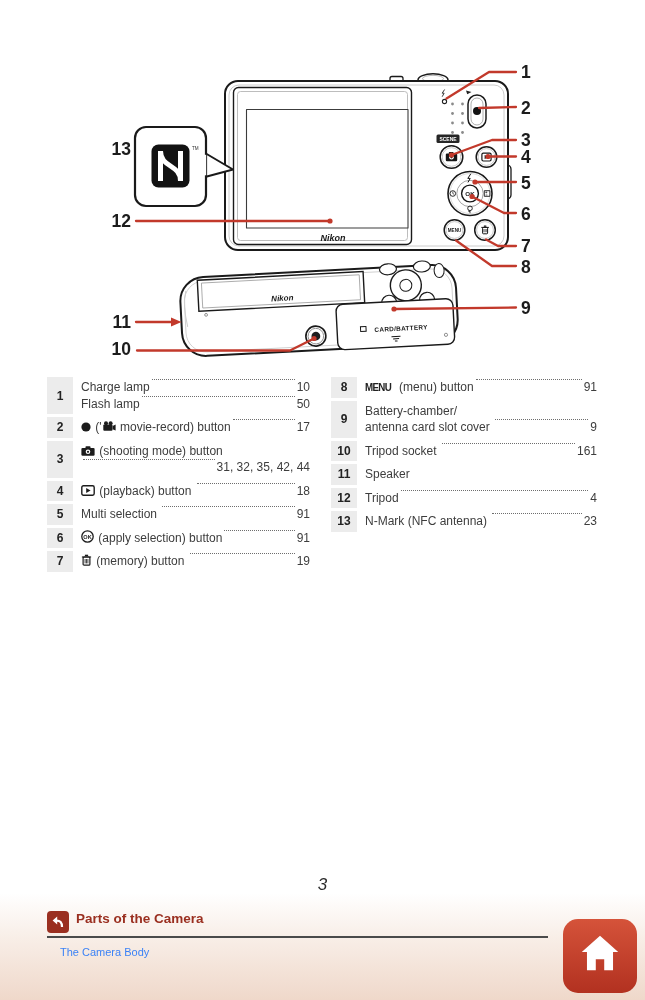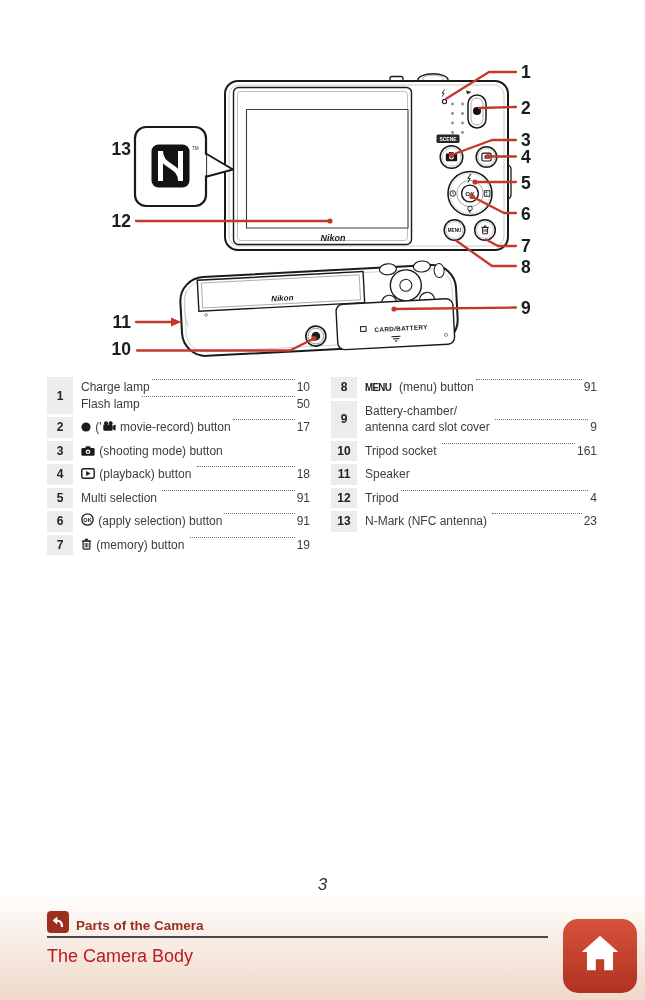--- a/index.html
+++ b/index.html
@@ -22,25 +22,25 @@
   .pg{white-space:nowrap;}
   .ic{display:inline-block;vertical-align:-1px;margin-right:1px;}
   .ic svg{display:inline-block;vertical-align:-1px;}
   .menu-word{font-weight:bold;font-size:11.5px;letter-spacing:-0.8px;display:inline-block;transform:scaleX(.85);transform-origin:left;color:#222;}
 
   
   .page-number{position:absolute;top:875px;left:0;width:645px;text-align:center;
                font-size:17px;font-style:italic;color:#2b2b2b;}
   .footer-band{position:absolute;top:893px;left:0;width:645px;height:107px;
                background:linear-gradient(180deg,#ffffff 0%,#f8eee7 42%,#efd8ca 100%);}
-  .section-row{position:absolute;top:911px;left:47px;display:flex;align-items:flex-end;gap:7px;cursor:pointer;}
+  .section-row{position:absolute;top:911px;left:47px;display:flex;align-items:flex-start;gap:7px;cursor:pointer;}
   .back-chip{width:22px;height:22px;border-radius:4px;background:#9a2f20;display:flex;align-items:center;justify-content:center;}
   .section-title{font-size:13.5px;font-weight:bold;color:#9a2f20;}
   .footer-rule{position:absolute;top:936px;left:47px;width:501px;height:2px;background:#4a4a4a;}
-  .footer-subtitle{position:absolute;top:946px;left:47px;font-size:18px;color:#b91c1c;}
+  .footer-subtitle{position:absolute;top:946px;left:60px;font-size:11px;color:#3b82f6;}
   .home-button{position:absolute;top:919px;left:563px;width:74px;height:74px;border-radius:15px;
                background:linear-gradient(180deg,#d5533a,#b23120);display:flex;align-items:center;justify-content:center;cursor:pointer;}
 </style>
 </head>
 <body>
 
 <div class="page">
 
   <svg style="position:absolute;left:0;top:55px;" width="645" height="320" viewBox="0 55 645 320">
 
@@ -249,20 +249,24 @@
           <div class="content">
             <div class="line">
               <span class="ic"><svg width="14" height="10" viewBox="0 0 14 10">
                   <rect x="4.5" y="0.3" width="5" height="2.6" rx="0.8" fill="#1c1c1c"></rect>
                   <rect x="0.4" y="1.9" width="13.2" height="7.8" rx="1.2" fill="#1c1c1c"></rect>
                   <circle cx="7" cy="5.8" r="2.3" fill="#fff"></circle>
                   <circle cx="7" cy="5.8" r="1.1" fill="#1c1c1c"></circle>
                 </svg></span>
               <span class="seg"> (shooting mode) button</span>
             </div>
+            <div class="line">
+              <span class="leader"></span>
+              <span class="pg">31, 32, 35, 42, 44</span>
+            </div>
           </div>
         </div>
         <div class="row">
           <div class="num">4</div>
           <div class="content">
             <div class="line">
               <span class="ic"><svg width="14" height="11" viewBox="0 0 14 11">
                   <rect x="0.8" y="0.8" width="12.4" height="9.4" rx="1.6" fill="none" stroke="#1c1c1c" stroke-width="1.4"></rect>
                   <path d="M5.2,3 L9.6,5.5 L5.2,8 Z" fill="#1c1c1c"></path>
                 </svg></span>

